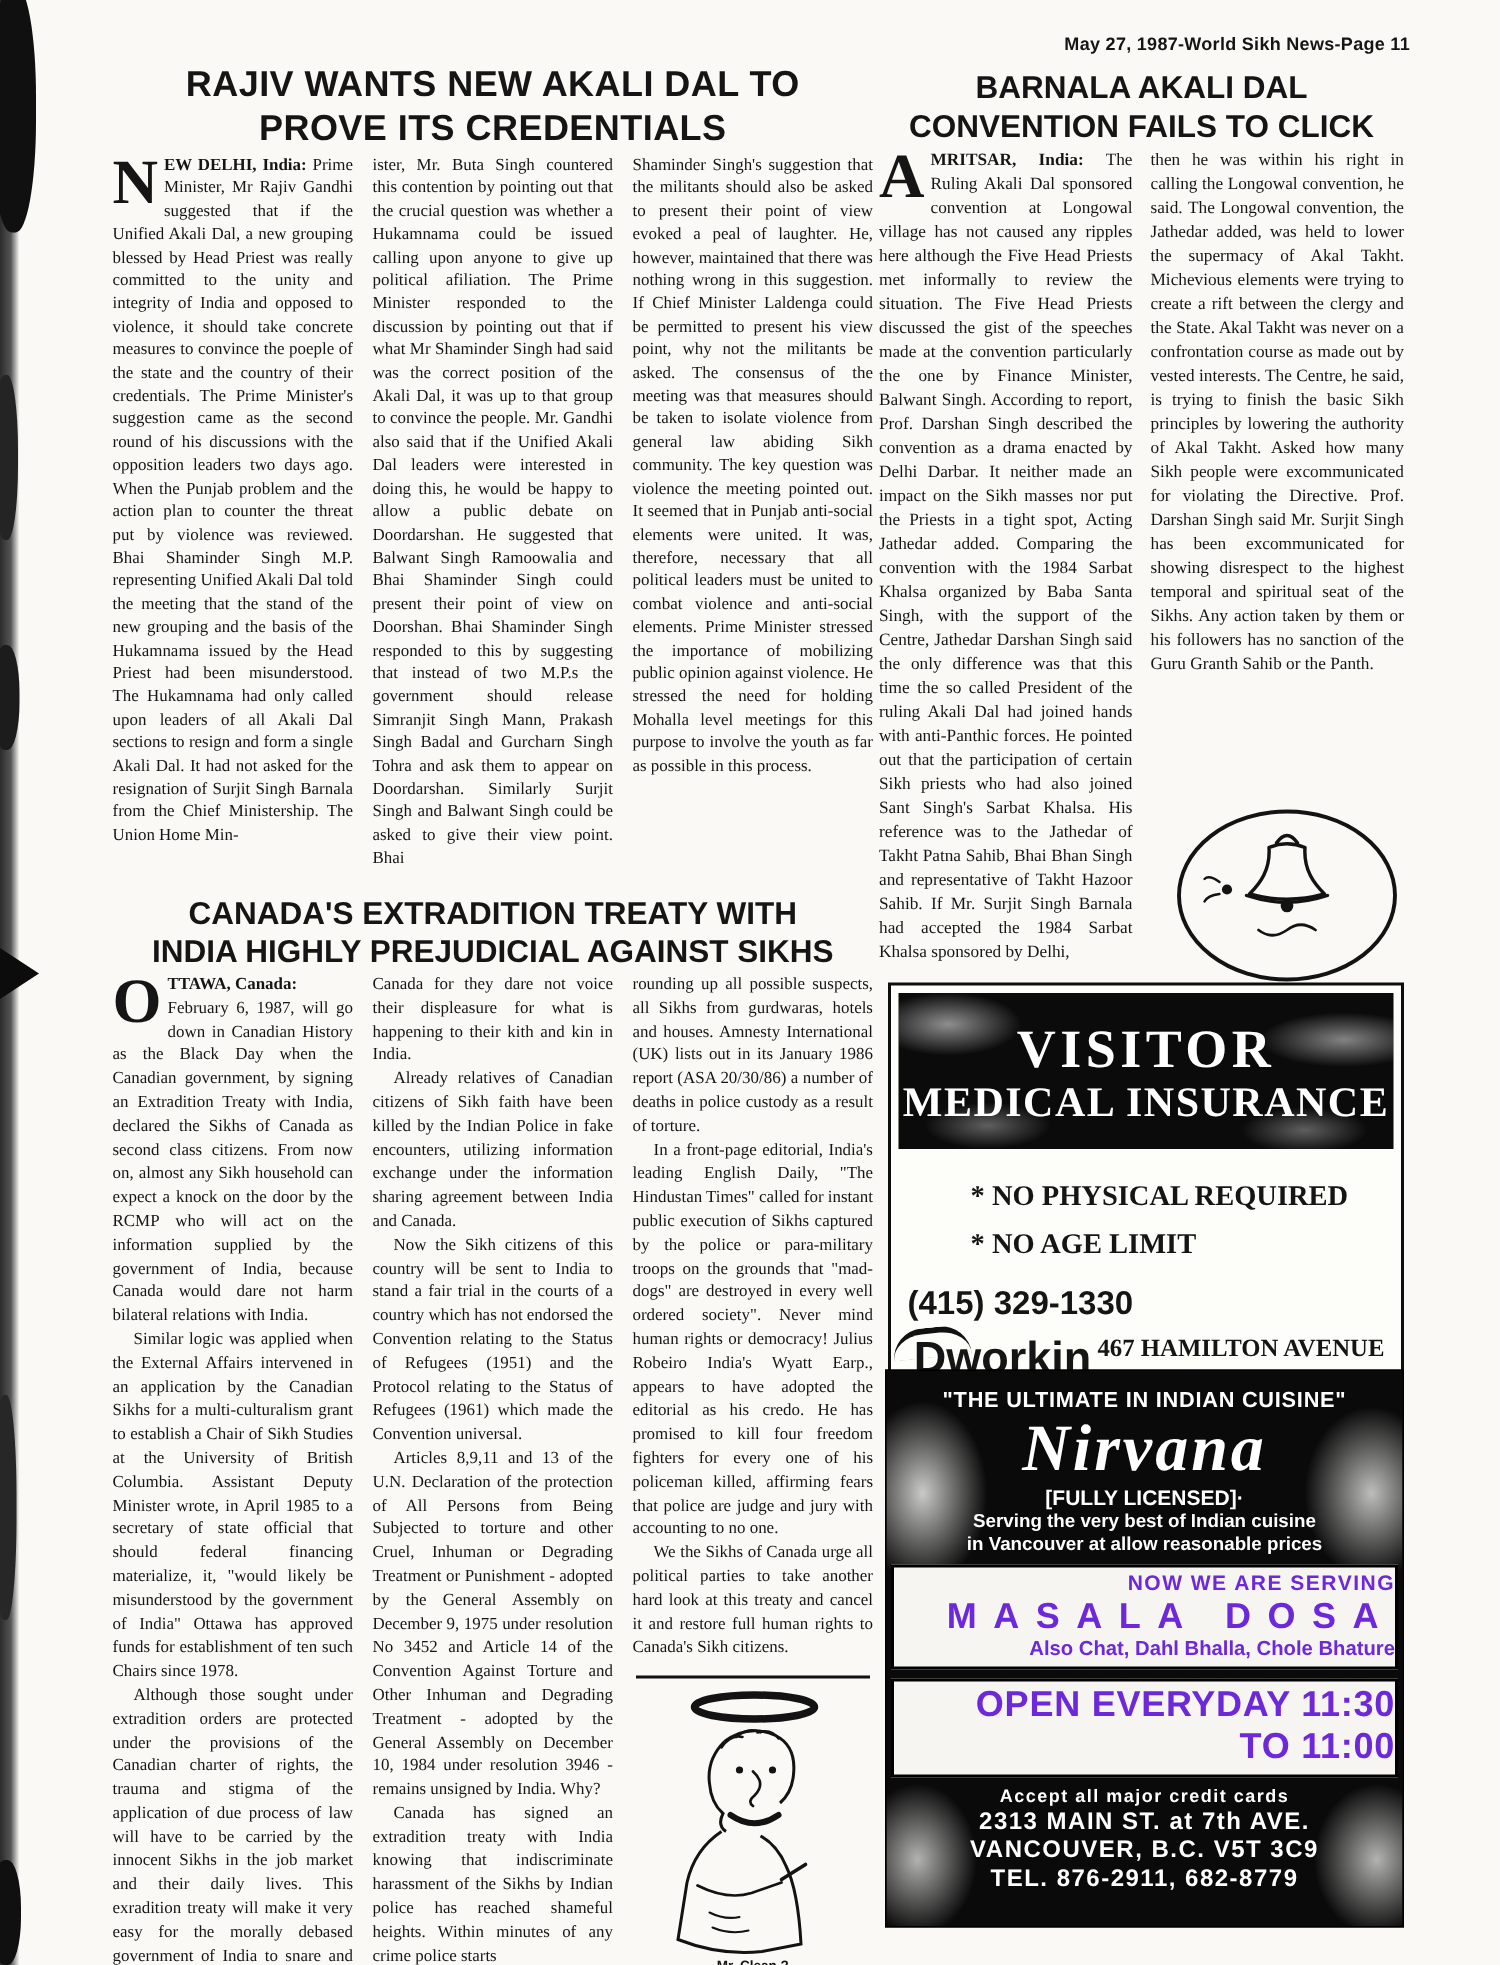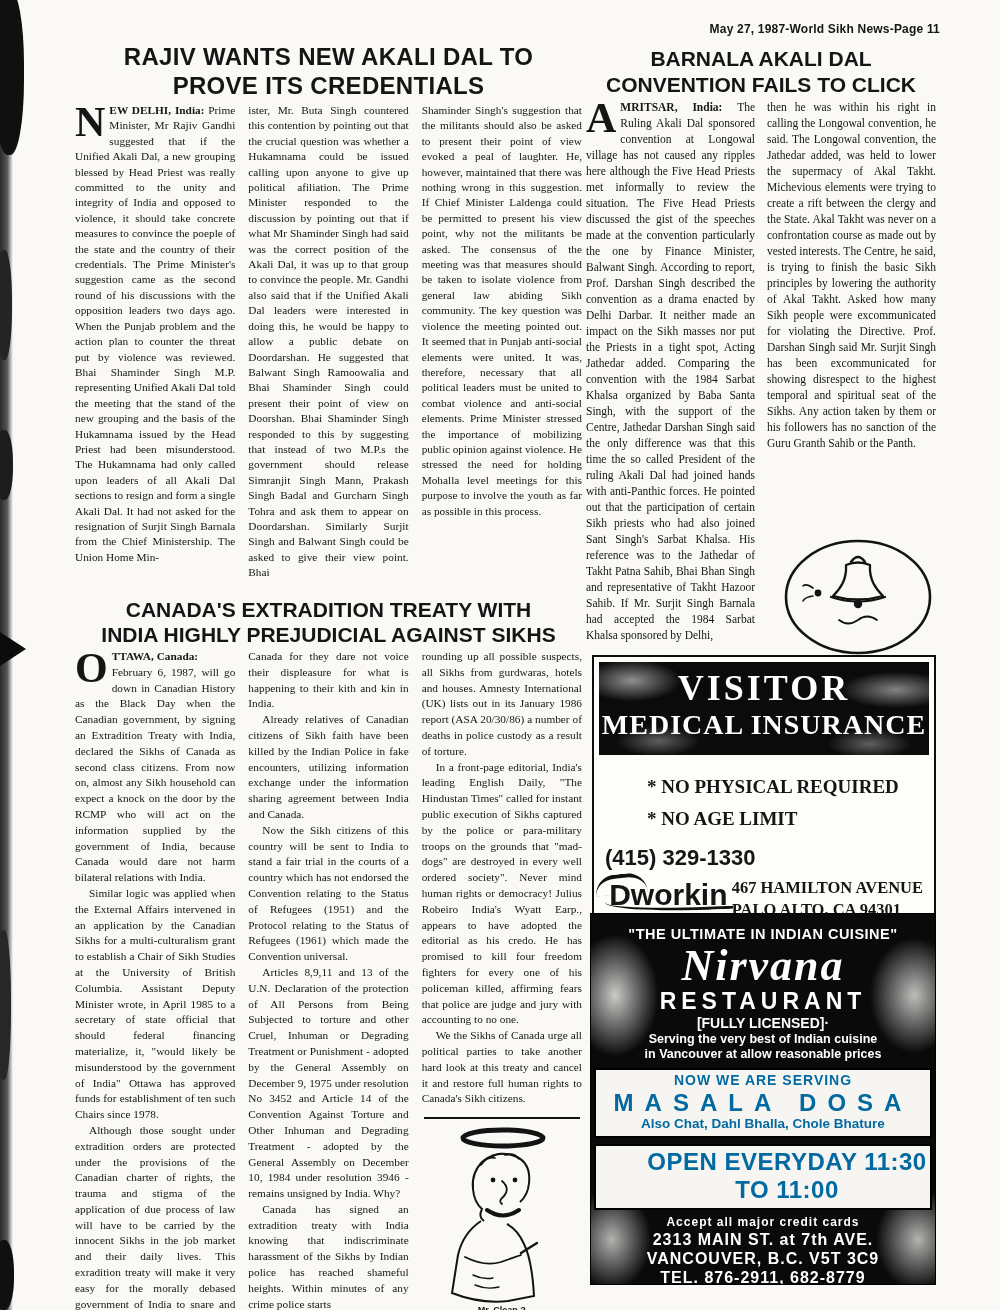--- a/index.html
+++ b/index.html
@@ -35,21 +35,21 @@
   .dropcap{float:left;font-weight:bold;font-size:42px;line-height:34px;padding:2px 4px 0 0;}
   .leadin{font-weight:bold;}
   .end-rule{border-top:2px solid #111;margin:10px 2px 6px;}
   .caption{text-align:center;font-family:"Liberation Sans",sans-serif;font-weight:bold;
      font-size:9px;text-indent:0 !important;}
   
   #bell{position:absolute;left:782px;top:538px;}
   
   #visitor-ad{position:absolute;left:592px;top:655px;width:344px;border:2px solid #0d0d0d;
      background:#fdfdfa;padding:5px;box-sizing:border-box;}
-  .speck-banner{background-color:#0b0b0b;color:#fff;text-align:center;padding:6px 2px 13px;
+  .speck-banner{background-color:#0b0b0b;color:#fff;text-align:center;padding:17px 2px 13px;
      background-image:
        radial-gradient(70px 30px at 10% 20%, rgba(250,250,250,.55), rgba(255,255,255,0) 70%),
        radial-gradient(80px 26px at 90% 30%, rgba(250,250,250,.5), rgba(255,255,255,0) 70%),
        radial-gradient(60px 22px at 18% 85%, rgba(250,250,250,.35), rgba(255,255,255,0) 70%),
        radial-gradient(60px 22px at 82% 88%, rgba(250,250,250,.35), rgba(255,255,255,0) 70%);}
   .v-line1{font-weight:bold;font-size:36px;line-height:40px;letter-spacing:3px;}
   .v-line2{font-weight:bold;font-size:28px;line-height:34px;letter-spacing:1px;}
   .v-body{padding:16px 6px 6px;}
   .v-bullet{font-weight:bold;font-size:19px;line-height:32px;margin-left:42px;white-space:nowrap;}
   .v-phone{font-weight:bold;font-size:22px;margin:10px 14px 4px 0;
@@ -73,21 +73,21 @@
        radial-gradient(60px 85px at 7% 22%, rgba(250,250,248,.8), rgba(255,255,255,0) 72%),
        radial-gradient(62px 80px at 94% 22%, rgba(250,250,248,.75), rgba(255,255,255,0) 72%),
        radial-gradient(55px 70px at 6% 88%, rgba(250,250,248,.7), rgba(255,255,255,0) 72%),
        radial-gradient(58px 70px at 95% 88%, rgba(250,250,248,.7), rgba(255,255,255,0) 72%);}
   .n-tagline{font-weight:bold;font-size:14.5px;line-height:17px;padding-top:12px;letter-spacing:.5px;}
   .n-name{font-family:"Liberation Serif",serif;font-style:italic;font-weight:bold;
      font-size:44px;line-height:46px;letter-spacing:2px;}
   .n-rest{font-weight:bold;font-size:23px;line-height:25px;letter-spacing:5px;}
   .n-lic{font-weight:bold;font-size:14px;line-height:18px;}
   .n-serv{font-weight:bold;font-size:12.5px;line-height:15px;}
-  .n-band{background:#f6f5f1;color:#0369a1;margin:6px 3px 0;border:2px solid #000;padding:2px 0 4px;}
+  .n-band{background:#f6f5f1;color:#6d28d9;margin:6px 3px 0;border:2px solid #000;padding:2px 0 4px;text-align:right;}
   .n-now{font-weight:bold;font-size:14px;line-height:17px;letter-spacing:1px;}
   .n-dish{font-weight:bold;font-size:24px;line-height:27px;letter-spacing:11px;white-space:nowrap;}
   .n-also{font-weight:bold;font-size:13.5px;line-height:16px;}
   .n-hours{font-weight:bold;font-size:24px;line-height:28px;letter-spacing:.5px;margin-left:48px;}
   .n-credit{font-weight:bold;font-size:12px;line-height:15px;padding-top:5px;letter-spacing:1px;}
   .n-addr{font-weight:bold;font-size:16px;line-height:19px;letter-spacing:1px;}
 </style>
 </head>
 <body>
 
@@ -204,21 +204,20 @@
           <div>467 HAMILTON AVENUE</div>
           <div>PALO ALTO, CA    94301</div>
         </div>
       </div>
     </div>
   </div>
 
   <div id="nirvana-ad">
     <div class="n-tagline">"THE ULTIMATE IN INDIAN CUISINE"</div>
     <div class="n-name">Nirvana</div>
-    <div class="n-rest">RESTAURANT</div>
     <div class="n-lic">[FULLY LICENSED]·</div>
     <div class="n-serv">Serving the very best of Indian cuisine</div>
     <div class="n-serv">in Vancouver at allow reasonable prices</div>
     <div class="n-band">
       <div class="n-now">NOW WE ARE SERVING</div>
       <div class="n-dish">MASALA DOSA</div>
       <div class="n-also">Also Chat, Dahl Bhalla, Chole Bhature</div>
     </div>
     <div class="n-band">
       <div class="n-hours">OPEN EVERYDAY 11:30 TO 11:00</div>

